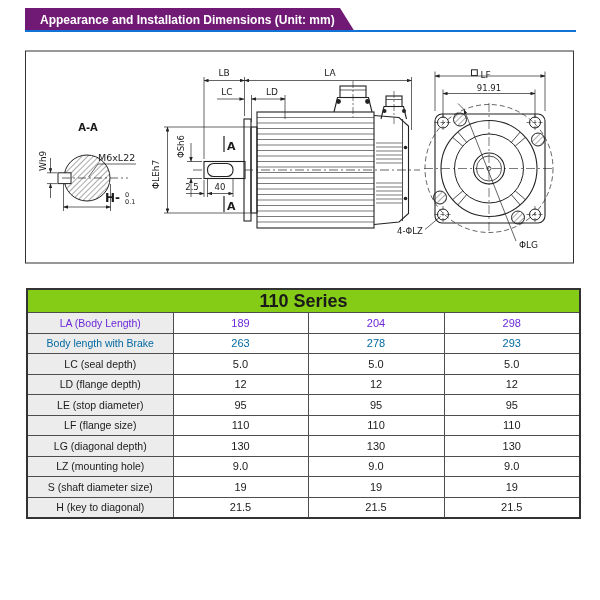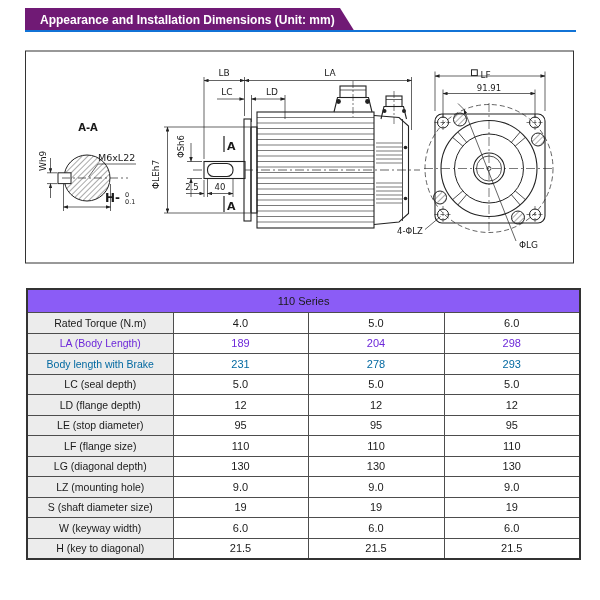--- a/index.html
+++ b/index.html
@@ -8,21 +8,21 @@
   .banner{position:absolute;left:25px;top:8px;width:315px;height:24px;background:#701a75;
           color:#fff;font-weight:bold;font-size:12px;line-height:24px;padding-left:15px;
           clip-path:polygon(0 0,calc(100% - 15px) 0,100% 100%,0 100%);}
   .banner-line{position:absolute;left:25px;top:30px;width:551px;height:2px;background:#1173d6;}
   .drawing{position:absolute;left:0;top:45px;}
   svg text{font-family:"DejaVu Sans",sans-serif;fill:#1a1a1a;}
   .spec-table{position:absolute;left:26px;top:288px;width:553px;border-collapse:collapse;
               table-layout:fixed;text-align:center;border:2px solid #333;}
   .spec-table td{border:1px solid #4d4d4d;padding:0;height:19.5px;overflow:hidden;
                  white-space:nowrap;font-size:11px;}
-  .spec-table thead td{height:22px;font-size:11px;background:#8b5cf6;}
+  .spec-table thead td{height:22px;font-size:18px;background:#84cc16;font-weight:bold;}
   .spec-table td.lbl{background:#ececec;font-size:10.5px;}
 </style>
 </head>
 <body>
 
 <div class="banner">
   <span>Appearance and Installation Dimensions (Unit: mm)</span>
 </div>
 <div class="banner-line"></div>
 
@@ -240,35 +240,29 @@
       <col style="width:135px">
       <col style="width:136px">
       <col style="width:136px">
     </colgroup>
   <thead>
     <tr>
       <td colspan="4">110 Series</td>
     </tr>
   </thead>
   <tbody>
-      <tr>
-        <td class="lbl">Rated Torque (N.m)</td>
-        <td>4.0</td>
-        <td>5.0</td>
-        <td>6.0</td>
-      </tr>
       <tr style="color: #6d28d9;">
         <td class="lbl">LA (Body Length)</td>
         <td>189</td>
         <td>204</td>
         <td>298</td>
       </tr>
       <tr style="color: #0369a1;">
         <td class="lbl">Body length with Brake</td>
-        <td>231</td>
+        <td>263</td>
         <td>278</td>
         <td>293</td>
       </tr>
       <tr>
         <td class="lbl">LC (seal depth)</td>
         <td>5.0</td>
         <td>5.0</td>
         <td>5.0</td>
       </tr>
       <tr>
@@ -301,25 +295,19 @@
         <td>9.0</td>
         <td>9.0</td>
       </tr>
       <tr>
         <td class="lbl">S (shaft diameter size)</td>
         <td>19</td>
         <td>19</td>
         <td>19</td>
       </tr>
       <tr>
-        <td class="lbl">W (keyway width)</td>
-        <td>6.0</td>
-        <td>6.0</td>
-        <td>6.0</td>
-      </tr>
-      <tr>
         <td class="lbl">H (key to diagonal)</td>
         <td>21.5</td>
         <td>21.5</td>
         <td>21.5</td>
       </tr>
     </tbody>
 </table>
 
 </body></html>

